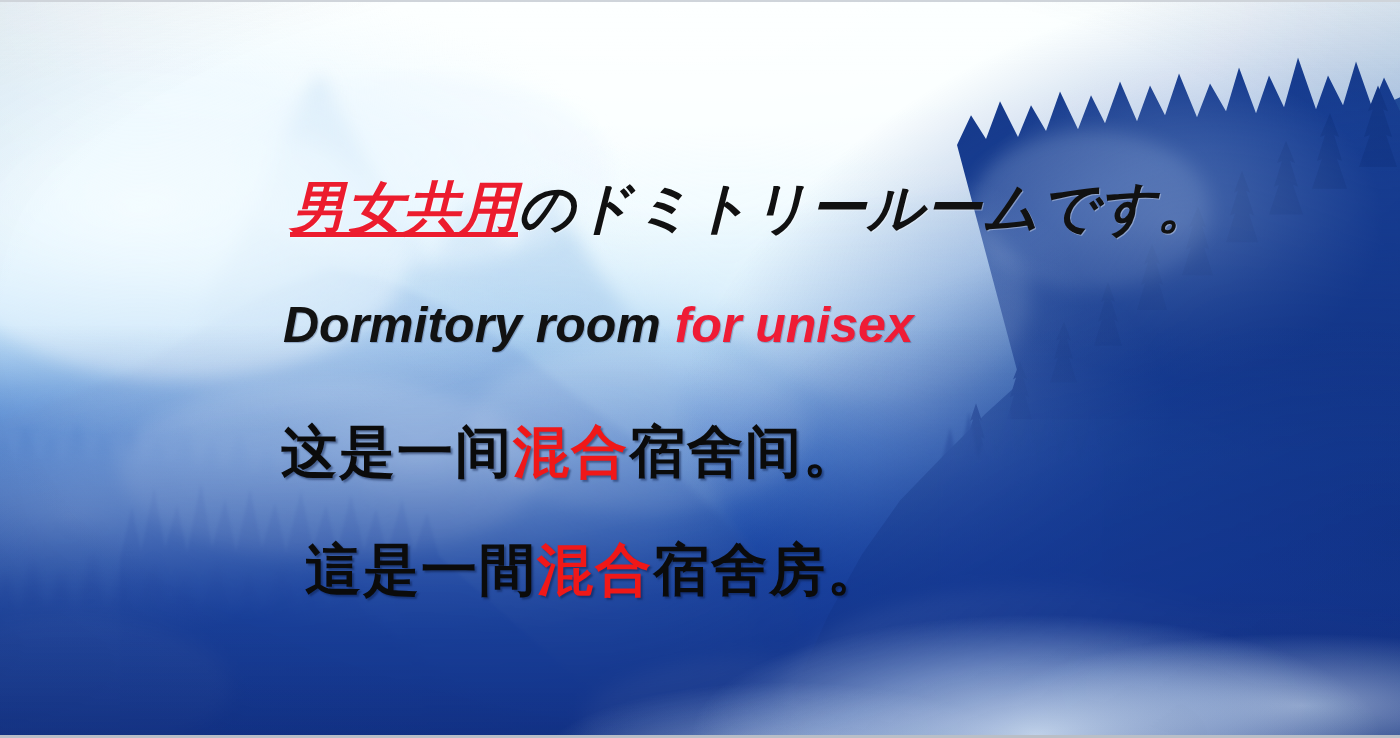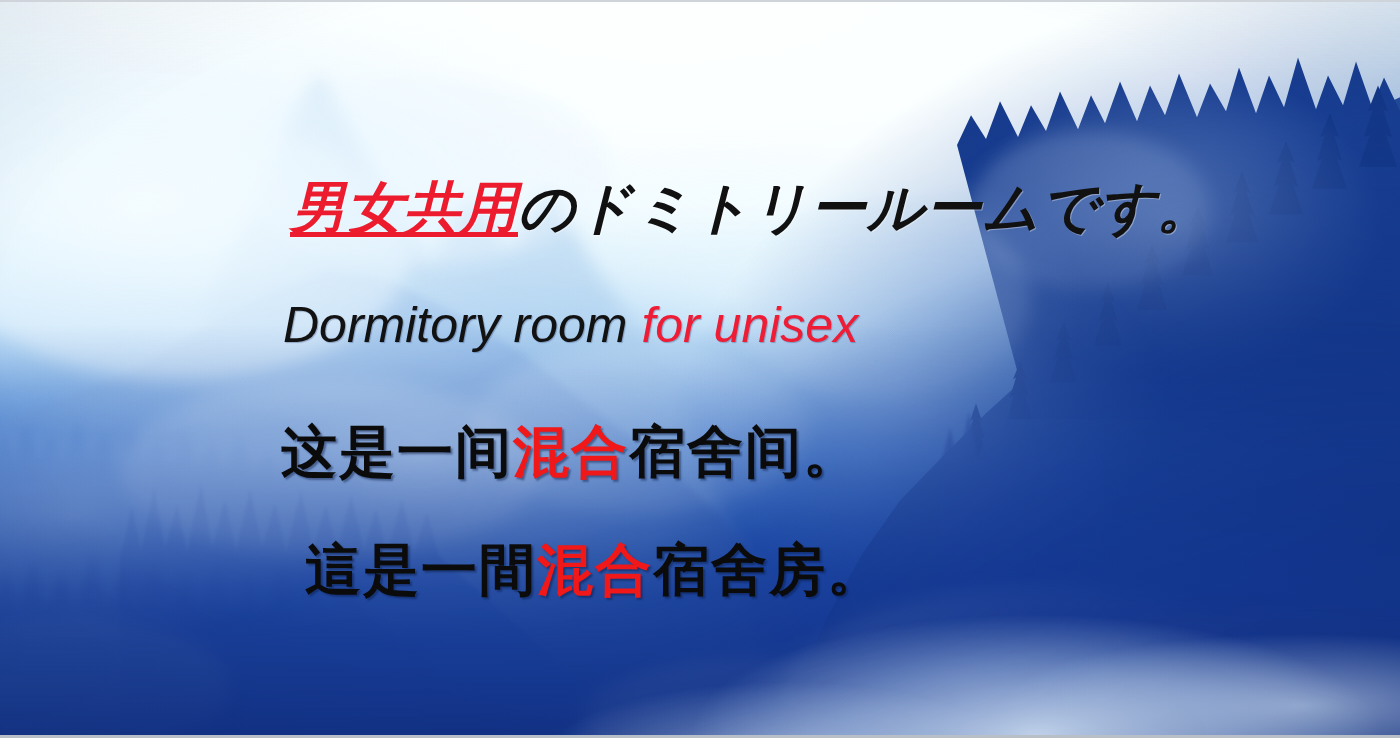--- a/index.html
+++ b/index.html
@@ -104,21 +104,21 @@
   .ja .hl {
     color: #ec1c2e;
     text-decoration: underline;
     text-decoration-thickness: 5px;
     text-underline-offset: 5px;
   }
   .en {
     left: 283px;
     top: 298px;
     font-size: 50px;
-    font-weight: 400;
+    font-weight: 700;
     font-style: italic;
     color: #121212;
     letter-spacing: 0px;
     text-shadow: 1px 1px 1px rgba(20,40,90,0.30);
   }
   .en .hl { color: #ef1c35; }
   .zh {
     left: 281px;
     font-size: 56px;
     font-weight: 700;

